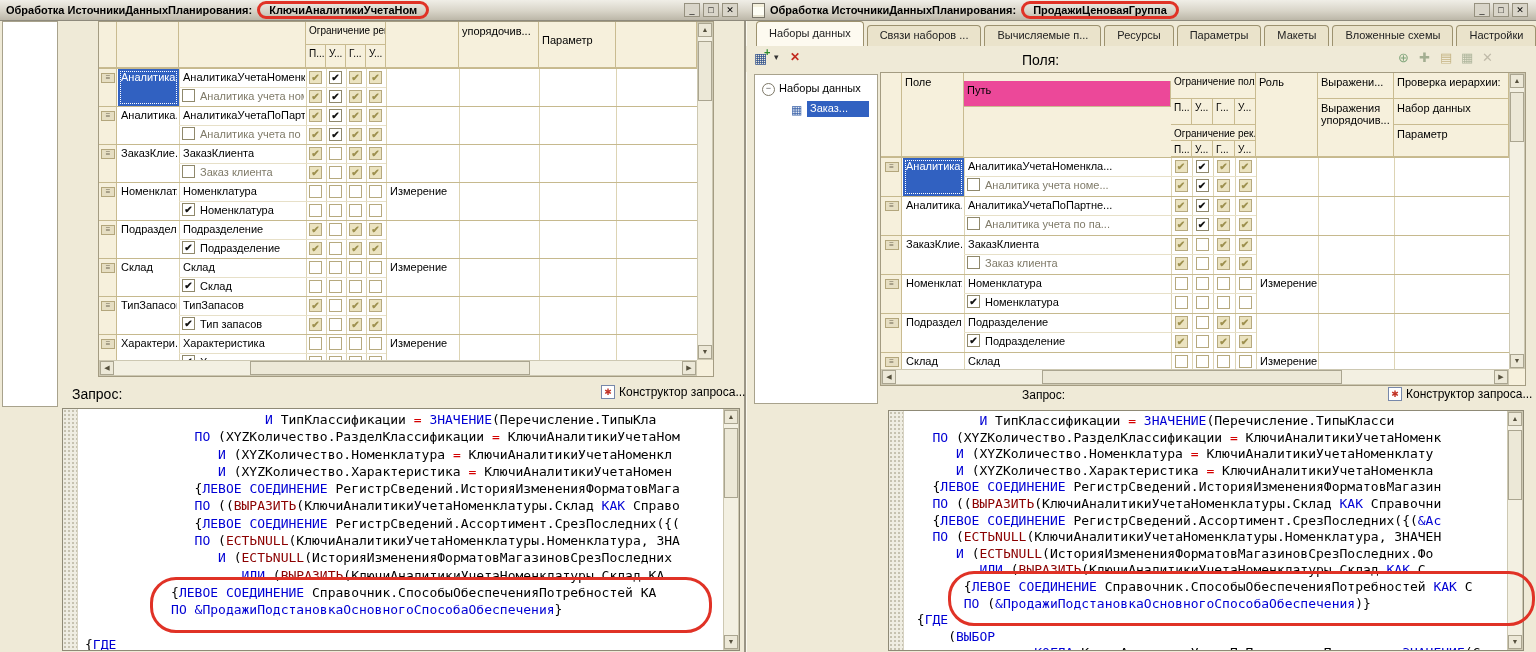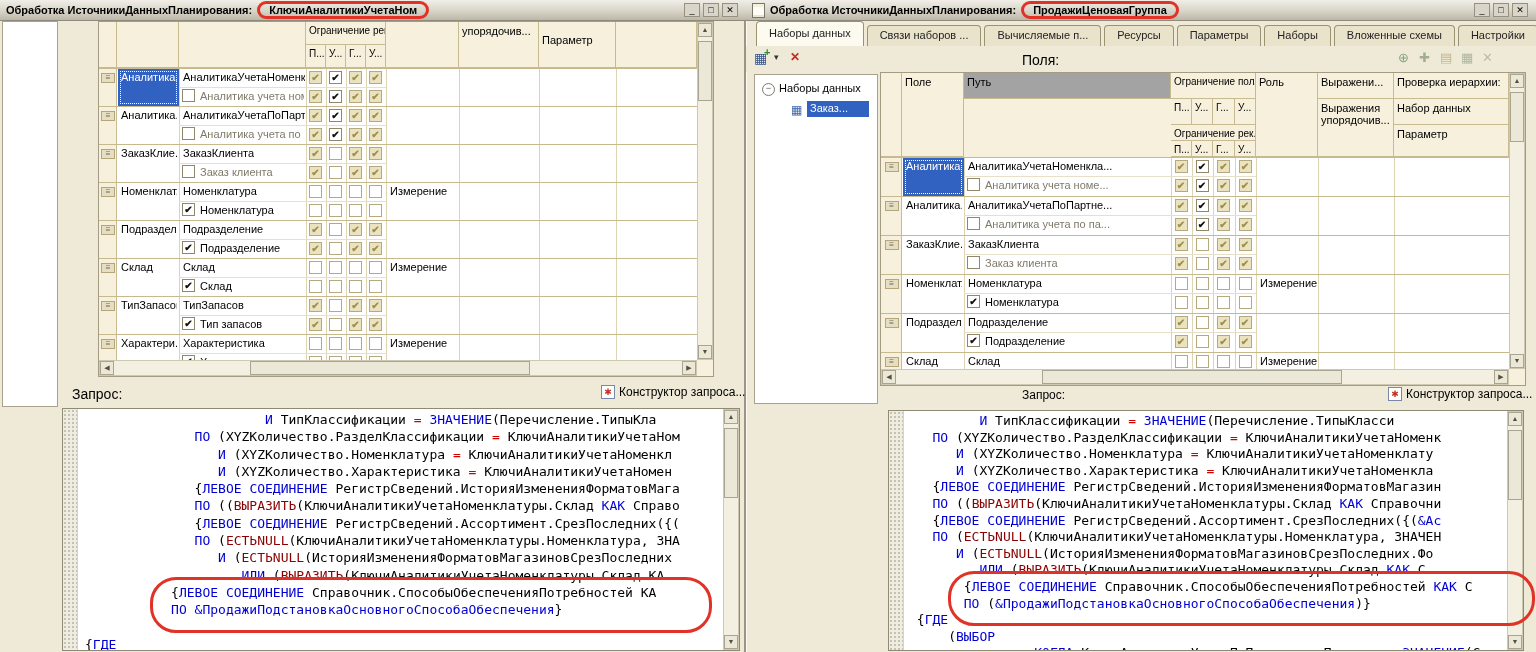--- a/index.html
+++ b/index.html
@@ -62,21 +62,21 @@
         <span class="wbtn">□</span>
         <span class="wbtn">✕</span>
       </span>
   </div>
   <div class="tabs" id="tabs">
       <div class="tab active">Наборы данных</div>
       <div class="tab">Связи наборов ...</div>
       <div class="tab">Вычисляемые п...</div>
       <div class="tab">Ресурсы</div>
       <div class="tab">Параметры</div>
-      <div class="tab">Наборы</div>
+      <div class="tab">Макеты</div>
       <div class="tab">Вложенные схемы</div>
       <div class="tab">Настройки</div>
     </div>
   <div class="toolbar" id="r-toolbar">
       <div style="position: absolute; left: 8px; top: 3px; width: 30px; height: 20px; font-size: 13px; color: rgb(51, 84, 142);">
         <div style="position: absolute; left: 0px; top: 1px; white-space: nowrap; font-size: 14px; color: rgb(51, 84, 142);">▦</div>
         <div style="position: absolute; left: 10px; top: -3px; white-space: nowrap; font-size: 11px; color: rgb(46, 139, 46); font-weight: bold;">+</div>
         <div style="position: absolute; left: 20px; top: 3px; white-space: nowrap; font-size: 9px; color: rgb(51, 51, 51);">▾</div>
       </div>
       <div style="position: absolute; left: 44px; top: 4px; white-space: nowrap; font-size: 12px; color: rgb(194, 43, 32); font-weight: bold;">✕</div>
@@ -257,21 +257,21 @@
       </div>
       <div style="position: absolute; left: 598px; top: 0px; width: 16px; height: 338px; background: rgb(243, 240, 226); border: 1px solid rgb(205, 200, 178); box-sizing: border-box;">
         <div style="position: absolute; left: 0px; top: 0px; width: 14px; height: 14px; background: rgb(236, 232, 215); border: 1px solid rgb(170, 165, 144); box-sizing: border-box; font-size: 7px; text-align: center; line-height: 12px; color: rgb(85, 80, 61);">▲</div>
         <div style="position: absolute; left: 0px; top: 322px; width: 14px; height: 14px; background: rgb(236, 232, 215); border: 1px solid rgb(170, 165, 144); box-sizing: border-box; font-size: 7px; text-align: center; line-height: 12px; color: rgb(85, 80, 61);">▼</div>
         <div style="position: absolute; left: 0px; top: 18px; width: 14px; height: 60px; background: rgb(236, 232, 215); border: 1px solid rgb(170, 165, 144); box-sizing: border-box;"></div>
       </div>
     </div>
     <div style="position: absolute; left: 880px; top: 72px; width: 644px; height: 312px; border: 1px solid rgb(164, 156, 130); box-sizing: content-box; background: rgb(246, 240, 220);">
       <div style="position: absolute; left: 0px; top: 0px; width: 21px; height: 84px; box-sizing: border-box; background: rgb(246, 240, 220); border-right: 1px solid rgb(201, 187, 144); border-bottom: 1px solid rgb(201, 187, 144); font-size: 11px; padding: 3px; overflow: hidden; white-space: nowrap;"></div>
       <div style="position: absolute; left: 21px; top: 0px; width: 62px; height: 84px; box-sizing: border-box; background: rgb(246, 240, 220); border-right: 1px solid rgb(201, 187, 144); border-bottom: 1px solid rgb(201, 187, 144); font-size: 11px; padding: 3px; overflow: hidden; white-space: nowrap;">Поле</div>
-      <div style="position: absolute; left: 83px; top: 0px; width: 207px; height: 26px; box-sizing: border-box; background: #a3a3a3; border-right: 1px solid rgb(201, 187, 144); border-bottom: 1px solid rgb(201, 187, 144); font-size: 11px; padding: 3px; overflow: hidden; white-space: nowrap;">Путь</div>
+      <div style="position: absolute; left: 83px; top: 8px; width: 207px; height: 26px; box-sizing: border-box; background: #ec4899; border-right: 1px solid rgb(201, 187, 144); border-bottom: 1px solid rgb(201, 187, 144); font-size: 11px; padding: 3px; overflow: hidden; white-space: nowrap;">Путь</div>
       <div style="position: absolute; left: 290px; top: 0px; width: 85px; height: 26px; box-sizing: border-box; background: rgb(246, 240, 220); border-right: 1px solid rgb(201, 187, 144); border-bottom: 1px solid rgb(201, 187, 144); font-size: 10px; padding: 3px; overflow: hidden; white-space: nowrap;">Ограничение поля</div>
       <div style="position: absolute; left: 290px; top: 26px; width: 21px; height: 26px; box-sizing: border-box; background: rgb(246, 240, 220); border-right: 1px solid rgb(201, 187, 144); border-bottom: 1px solid rgb(201, 187, 144); font-size: 10px; padding: 3px; overflow: hidden; white-space: nowrap;">П...</div>
       <div style="position: absolute; left: 311px; top: 26px; width: 21px; height: 26px; box-sizing: border-box; background: rgb(246, 240, 220); border-right: 1px solid rgb(201, 187, 144); border-bottom: 1px solid rgb(201, 187, 144); font-size: 10px; padding: 3px; overflow: hidden; white-space: nowrap;">У...</div>
       <div style="position: absolute; left: 332px; top: 26px; width: 22px; height: 26px; box-sizing: border-box; background: rgb(246, 240, 220); border-right: 1px solid rgb(201, 187, 144); border-bottom: 1px solid rgb(201, 187, 144); font-size: 10px; padding: 3px; overflow: hidden; white-space: nowrap;">Г...</div>
       <div style="position: absolute; left: 354px; top: 26px; width: 21px; height: 26px; box-sizing: border-box; background: rgb(246, 240, 220); border-right: 1px solid rgb(201, 187, 144); border-bottom: 1px solid rgb(201, 187, 144); font-size: 10px; padding: 3px; overflow: hidden; white-space: nowrap;">У...</div>
       <div style="position: absolute; left: 290px; top: 52px; width: 85px; height: 16px; box-sizing: border-box; background: rgb(246, 240, 220); border-right: 1px solid rgb(201, 187, 144); border-bottom: 1px solid rgb(201, 187, 144); font-size: 10px; padding: 3px; overflow: hidden; white-space: nowrap;">Ограничение рек...</div>
       <div style="position: absolute; left: 290px; top: 68px; width: 21px; height: 16px; box-sizing: border-box; background: rgb(246, 240, 220); border-right: 1px solid rgb(201, 187, 144); border-bottom: 1px solid rgb(201, 187, 144); font-size: 10px; padding: 3px; overflow: hidden; white-space: nowrap;">П...</div>
       <div style="position: absolute; left: 311px; top: 68px; width: 21px; height: 16px; box-sizing: border-box; background: rgb(246, 240, 220); border-right: 1px solid rgb(201, 187, 144); border-bottom: 1px solid rgb(201, 187, 144); font-size: 10px; padding: 3px; overflow: hidden; white-space: nowrap;">У...</div>
       <div style="position: absolute; left: 332px; top: 68px; width: 22px; height: 16px; box-sizing: border-box; background: rgb(246, 240, 220); border-right: 1px solid rgb(201, 187, 144); border-bottom: 1px solid rgb(201, 187, 144); font-size: 10px; padding: 3px; overflow: hidden; white-space: nowrap;">Г...</div>
       <div style="position: absolute; left: 354px; top: 68px; width: 21px; height: 16px; box-sizing: border-box; background: rgb(246, 240, 220); border-right: 1px solid rgb(201, 187, 144); border-bottom: 1px solid rgb(201, 187, 144); font-size: 10px; padding: 3px; overflow: hidden; white-space: nowrap;">У...</div>

